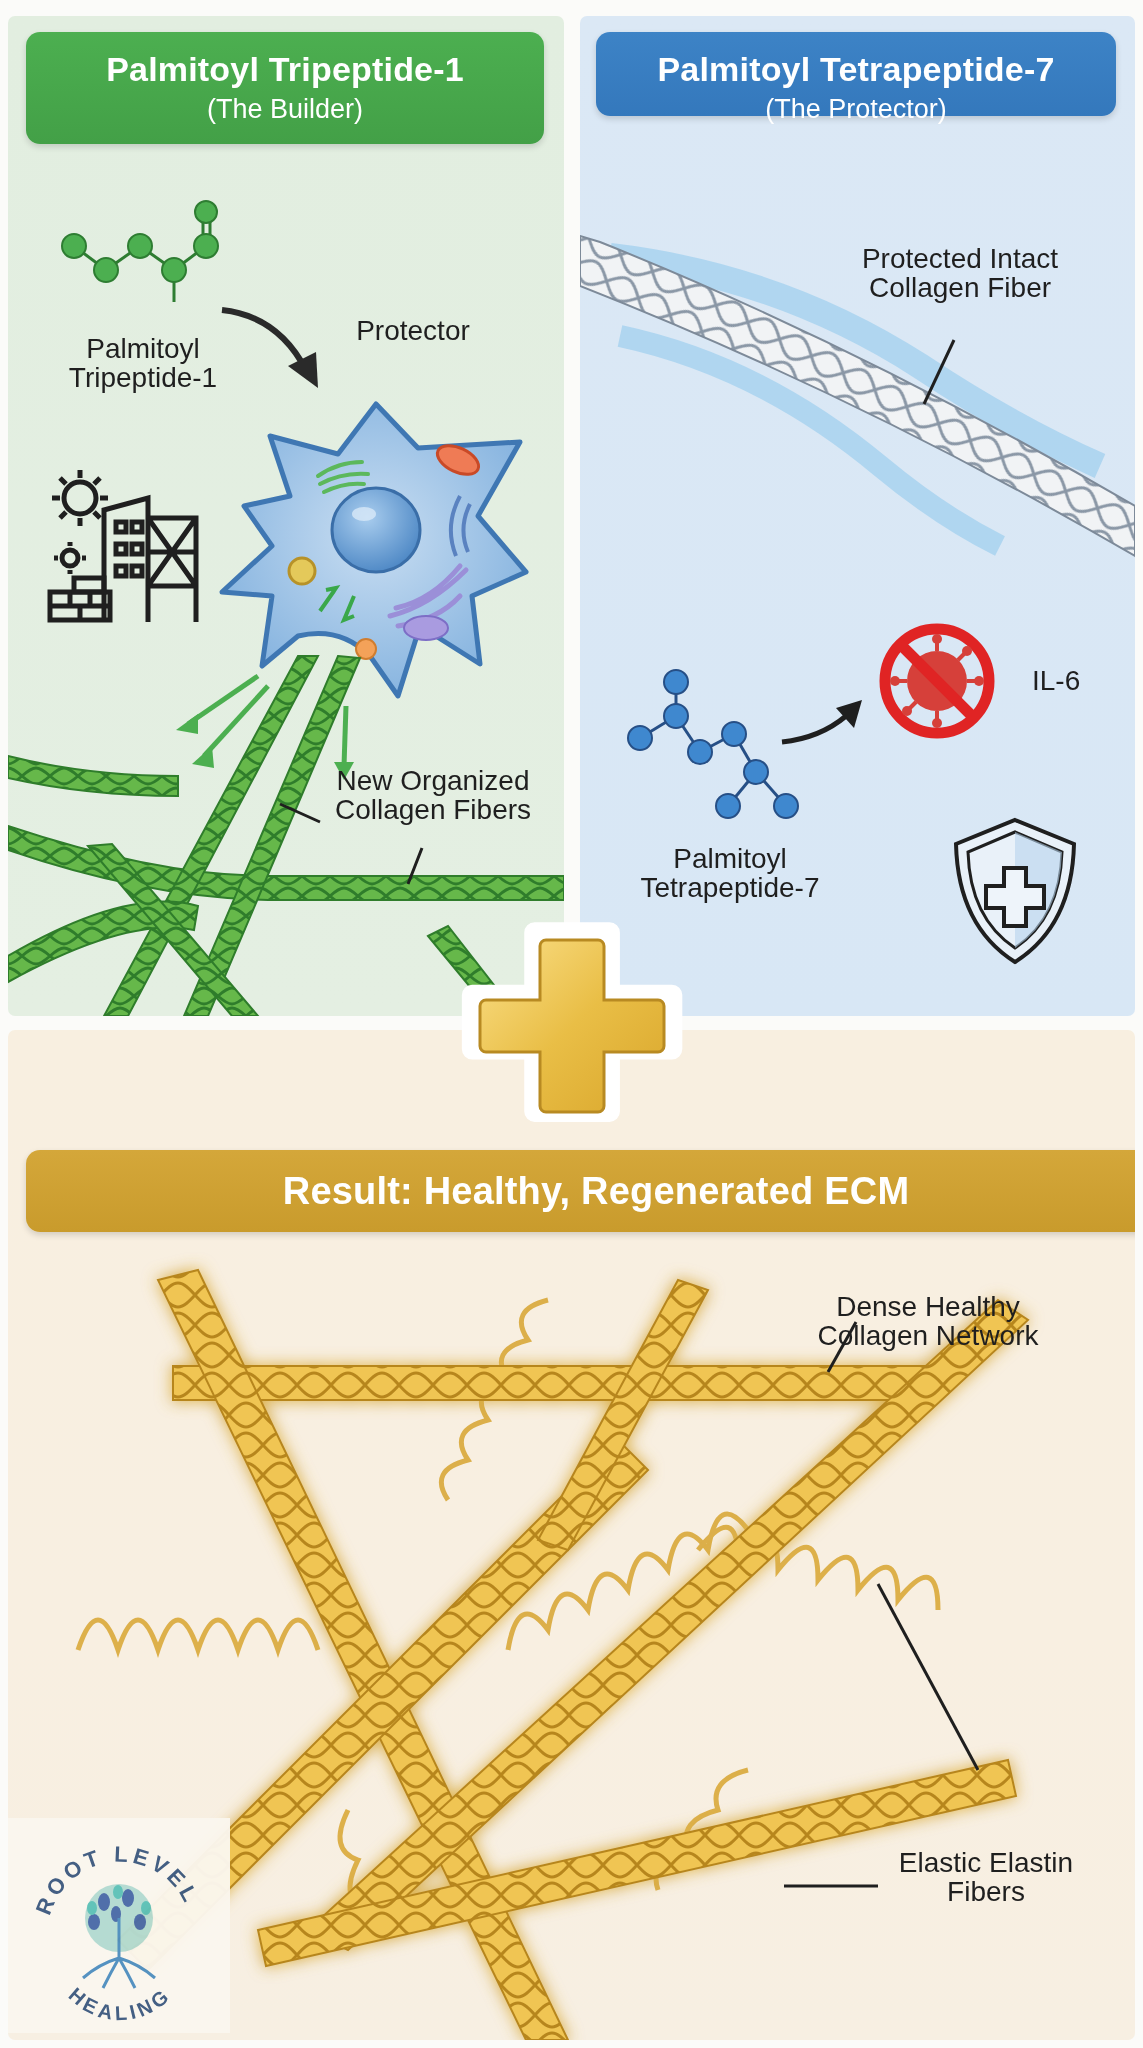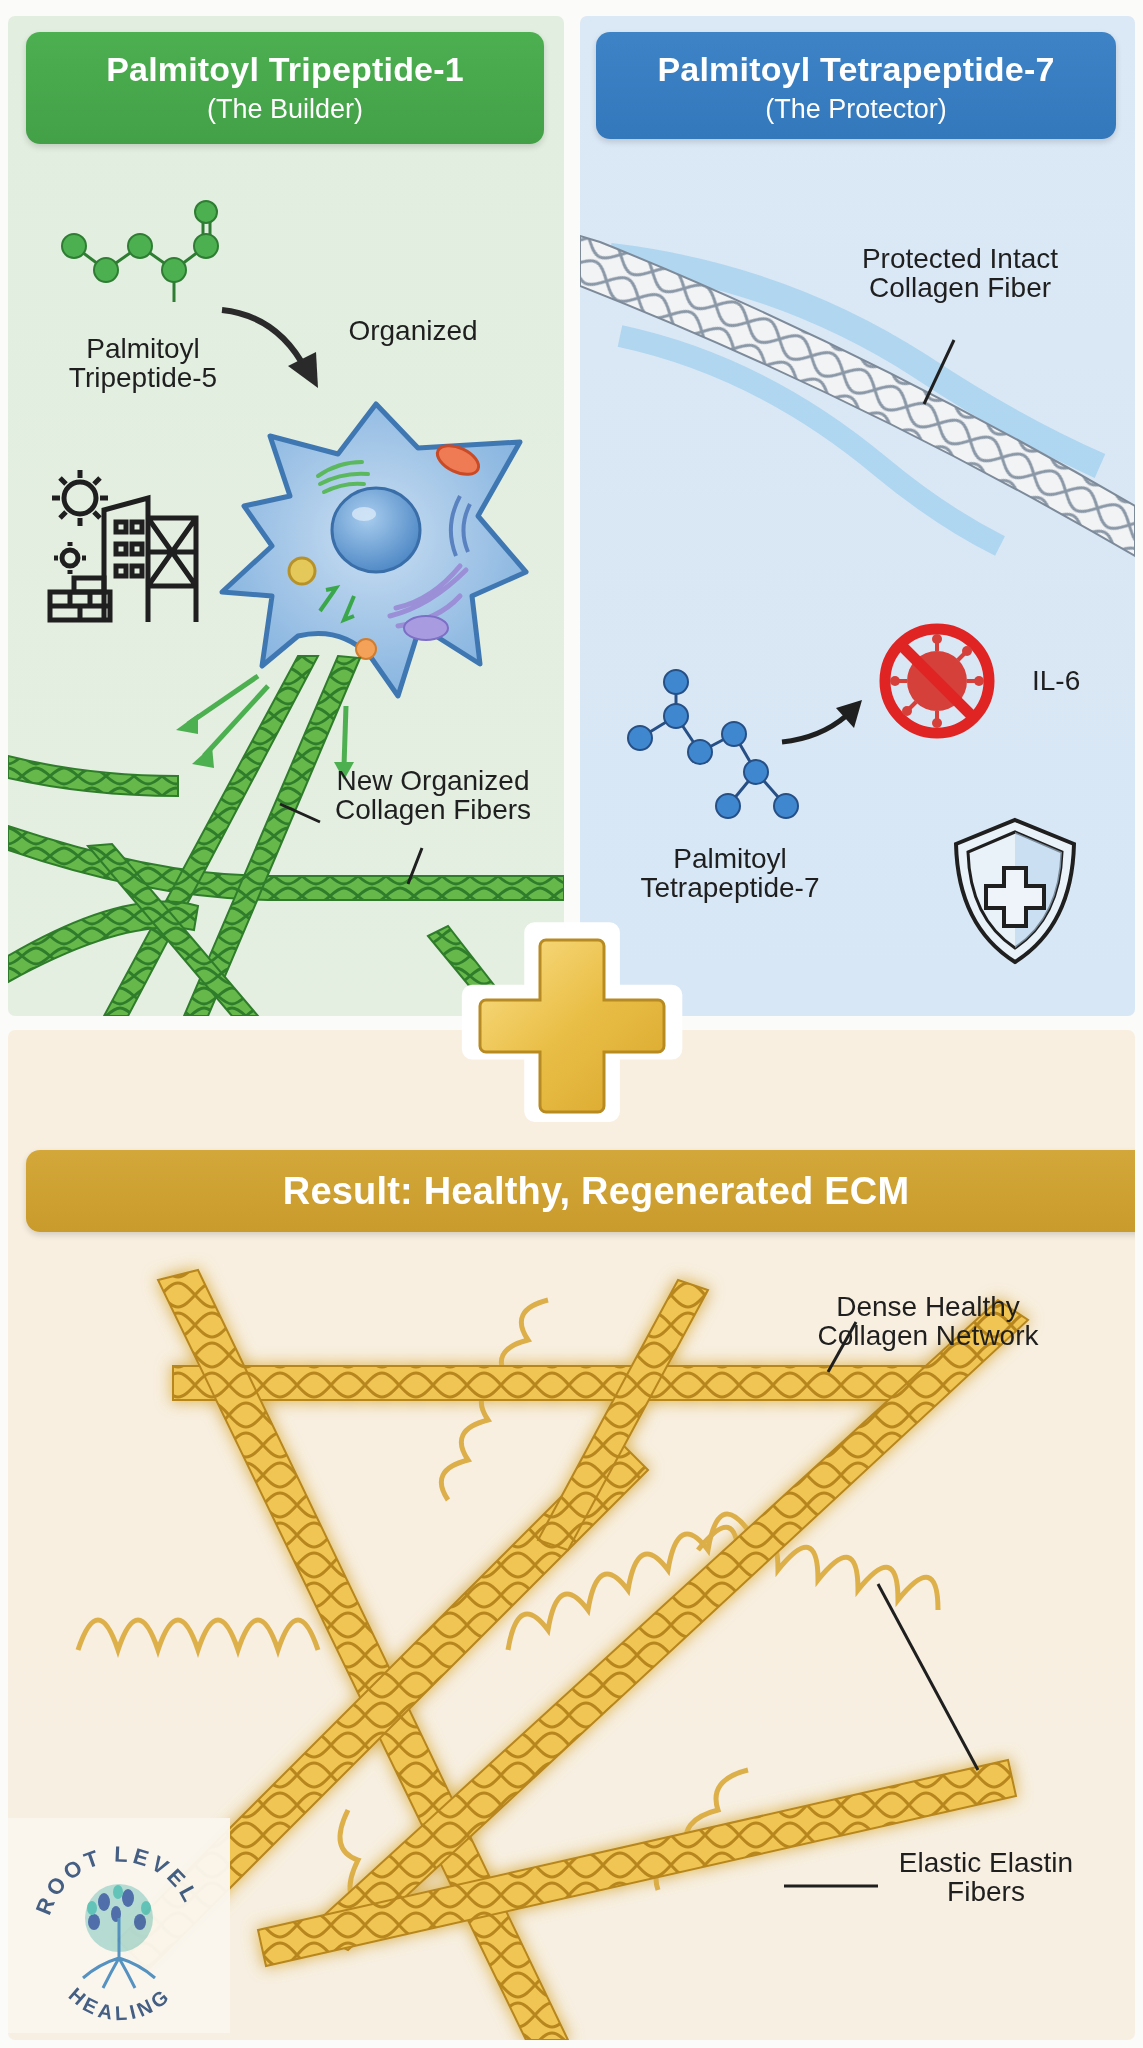--- a/index.html
+++ b/index.html
@@ -8,21 +8,21 @@
 
   .panel { position: absolute; border-radius: 7px; overflow: hidden; }
   .panel-left  { left: 8px;   top: 16px;   width: 556px; height: 1000px; background: linear-gradient(180deg,#e2eee0 0%,#e4efe2 100%); }
   .panel-right { left: 580px; top: 16px;   width: 555px; height: 1000px; background: linear-gradient(180deg,#dbe8f5 0%,#d8e7f5 100%); }
   .panel-bottom{ left: 8px;   top: 1030px; width: 1127px; height: 1010px; background: linear-gradient(180deg,#f8efe0 0%,#f8efe1 60%,#f7efe2 100%); }
 
   .header { position: absolute; border-radius: 14px; color: #fff; text-align: center; box-shadow: 0 3px 6px rgba(0,0,0,0.15); }
   .header .h-main { font-weight: 700; font-size: 34px; line-height: 40px; letter-spacing: 0.2px; }
   .header .h-sub { font-weight: 400; font-size: 27px; line-height: 40px; }
   .header-left  { left: 18px; top: 16px; width: 518px; height: 112px; background: linear-gradient(180deg,#4caf50,#43a047); padding-top: 17px; }
-  .header-right { left: 16px; top: 16px; width: 520px; height: 107px; background: linear-gradient(180deg,#3d83c6,#3478bc); padding-top: 17px; }
+  .header-right { left: 16px; top: 16px; width: 520px; height: 84px; background: linear-gradient(180deg,#3d83c6,#3478bc); padding-top: 17px; }
   .header-result { left: 18px; top: 120px; width: 1140px; height: 82px; background: linear-gradient(180deg,#d4a73a,#c99b2c); padding-top: 20px; }
   .header-result .h-main { font-size: 38px; line-height: 42px; font-weight: 700; }
 
   .label { position: absolute; font-size: 28px; line-height: 29px; color: #1f1f1f; text-align: center; }
   .label-strong { font-weight: 500; }
 
   .abs { position: absolute; }
   svg { overflow: visible; }
 
   .plus-badge { position: absolute; left: 470px; top: 920px; width: 204px; height: 204px; z-index: 5; }
@@ -52,29 +52,29 @@
       <circle cx="14" cy="44" r="12"></circle>
         <circle cx="46" cy="68" r="12"></circle>
         <circle cx="80" cy="44" r="12"></circle>
       <circle cx="114" cy="68" r="12"></circle>
         <circle cx="146" cy="44" r="12"></circle>
         <circle cx="146" cy="10" r="11"></circle>
     </g>
   </svg>
   <div class="label" style="left:40px;top:318px;width:190px;">
     <div>Palmitoyl</div>
-    <div>Tripeptide-5</div>
+    <div>Tripeptide-1</div>
   </div>
 
   <svg class="abs" style="left:210px;top:288px" width="110" height="90" viewBox="0 0 110 90">
     <path d="M4 6 Q60 12 88 66" stroke="#2a2a2a" stroke-width="6" fill="none"></path>
     <polygon points="70,62 100,84 98,48" fill="#2a2a2a"></polygon>
   </svg>
 
-  <div class="label" style="left:330px;top:300px;width:150px;">Organized</div>
+  <div class="label" style="left:330px;top:300px;width:150px;">Protector</div>
 
   <svg class="abs" style="left:36px;top:446px" width="160" height="160" viewBox="0 0 160 160">
     <g stroke="#1f1f1f" stroke-width="5" fill="none">
       <circle cx="36" cy="36" r="16"></circle>
       <path d="M36 8 v8 M36 56 v8 M8 36 h8 M56 36 h8 M16 16 l6 6 M50 50 l6 6 M56 16 l-6 6 M16 56 l6 -6"></path>
       <circle cx="26" cy="96" r="8"></circle>
       <path d="M26 80 v4 M26 108 v4 M10 96 h4 M38 96 h4"></path>
       <path d="M60 160 V48 L104 36 V160"></path>
       <rect x="72" y="60" width="10" height="10"></rect>
         <rect x="88" y="60" width="10" height="10"></rect>

